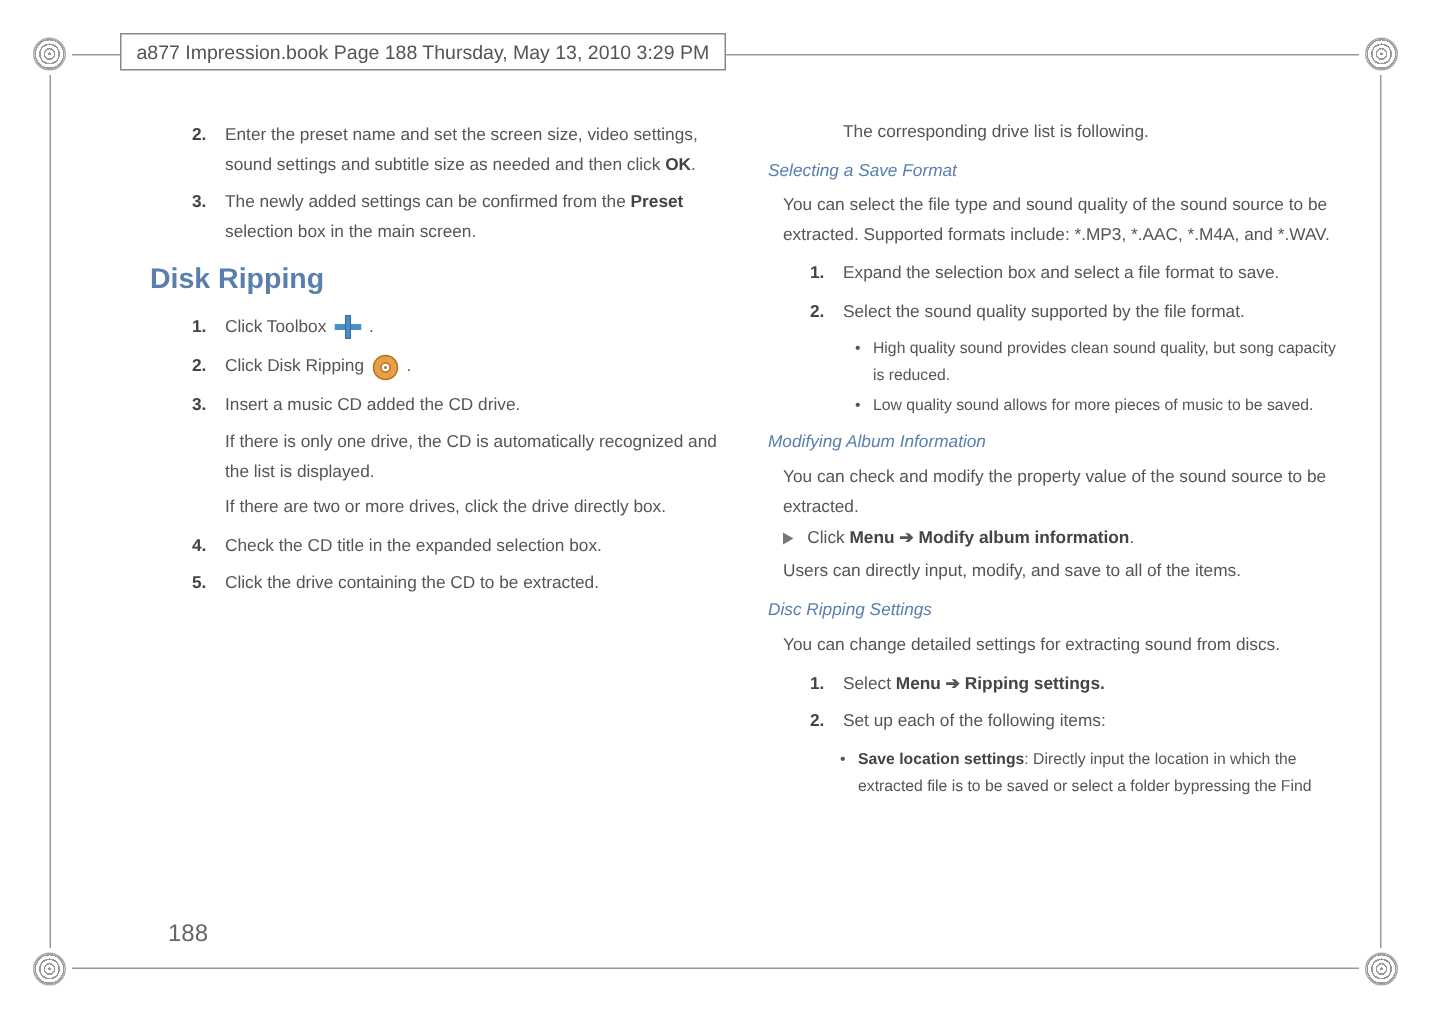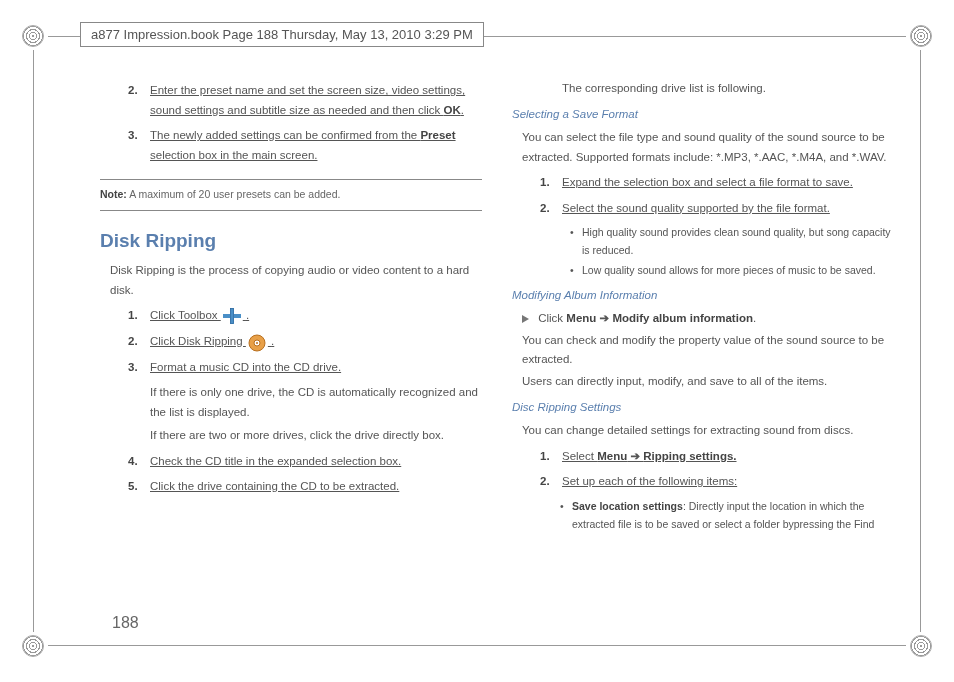--- a/index.html
+++ b/index.html
@@ -57,21 +57,21 @@
     .ol-item {
       display: flex;
       margin: 6px 0 6px 28px;
     }
     .ol-num {
       font-weight: bold;
       color: #444;
       width: 22px;
       flex-shrink: 0;
     }
-    .ol-body { flex: 1; text-decoration: underline; }
+    .ol-body { flex: 1; }
     .ol-sub { margin: 4px 0 4px 50px; }
     .note-block {
       border-top: 1px solid #888;
       border-bottom: 1px solid #888;
       margin: 14px 0 14px 0;
       padding: 6px 0;
       font-size: 10.5px;
       color: #666;
     }
     .section-hdr {
@@ -145,26 +145,22 @@
         <span>Enter the preset name and set the screen size, video settings, sound settings and subtitle size as needed and then click </span><span class="bold">OK</span><span>.</span>
       </span>
     </div>
     <div class="ol-item">
       <span class="ol-num">3.</span>
       <span class="ol-body">
         <span>The newly added settings can be confirmed from the </span><span class="bold">Preset</span><span> selection box in the main screen.</span>
       </span>
     </div>
 
-    <div class="note-block">
-      <span class="bold">Note:</span><span> A maximum of 20 user presets can be added.</span>
-    </div>
 
     <div class="section-hdr">Disk Ripping</div>
-    <div class="para-tight">Disk Ripping is the process of copying audio or video content to a hard disk.</div>
 
     <div class="ol-item">
       <span class="ol-num">1.</span>
       <span class="ol-body">
         <span>Click Toolbox </span>
         <span class="icon-inline icon-toolbox">
           <svg viewBox="0 0 18 16">
               <rect x="7" y="0" width="4" height="16" fill="#4a8fc7"></rect>
               <rect x="0" y="6" width="18" height="4" fill="#4a8fc7"></rect>
               <rect x="7.5" y="0.5" width="3" height="15" fill="none" stroke="#2a5f8f" stroke-width="0.5"></rect>
@@ -184,21 +180,21 @@
               <circle cx="9" cy="9" r="3" fill="#fff" stroke="#b87020"></circle>
               <circle cx="9" cy="9" r="1" fill="#b87020"></circle>
             </svg>
         </span>
         <span> .</span>
       </span>
     </div>
 
     <div class="ol-item">
       <span class="ol-num">3.</span>
-      <span class="ol-body">Format a music CD into the CD drive.</span>
+      <span class="ol-body">Insert a music CD added the CD drive.</span>
     </div>
     <div class="ol-sub">If there is only one drive, the CD is automatically recognized and the list is displayed.</div>
     <div class="ol-sub">If there are two or more drives, click the drive directly box.</div>
 
     <div class="ol-item">
       <span class="ol-num">4.</span>
       <span class="ol-body">Check the CD title in the expanded selection box.</span>
     </div>
     <div class="ol-item">
       <span class="ol-num">5.</span>
@@ -223,25 +219,25 @@
     <div class="bullet-line">
       <span class="bullet-dot">•</span>
       <span>High quality sound provides clean sound quality, but song capacity is reduced.</span>
     </div>
     <div class="bullet-line">
       <span class="bullet-dot">•</span>
       <span>Low quality sound allows for more pieces of music to be saved.</span>
     </div>
 
     <div class="subhdr">Modifying Album Information</div>
+    <div class="para-tight">You can check and modify the property value of the sound source to be extracted.</div>
     <div class="para-tight">
       <span class="arrow-tri"></span>
       <span>Click </span><span class="bold">Menu</span><span class="arrow-right"> ➔ </span><span class="bold">Modify album information</span><span>.</span>
     </div>
-    <div class="para-tight">You can check and modify the property value of the sound source to be extracted.</div>
     <div class="para-tight">Users can directly input, modify, and save to all of the items.</div>
 
     <div class="subhdr">Disc Ripping Settings</div>
     <div class="para-tight">You can change detailed settings for extracting sound from discs.</div>
 
     <div class="ol-item">
       <span class="ol-num">1.</span>
       <span class="ol-body">
         <span>Select </span><span class="bold">Menu</span><span class="arrow-right"> ➔ </span><span class="bold">Ripping settings.</span>
       </span>

